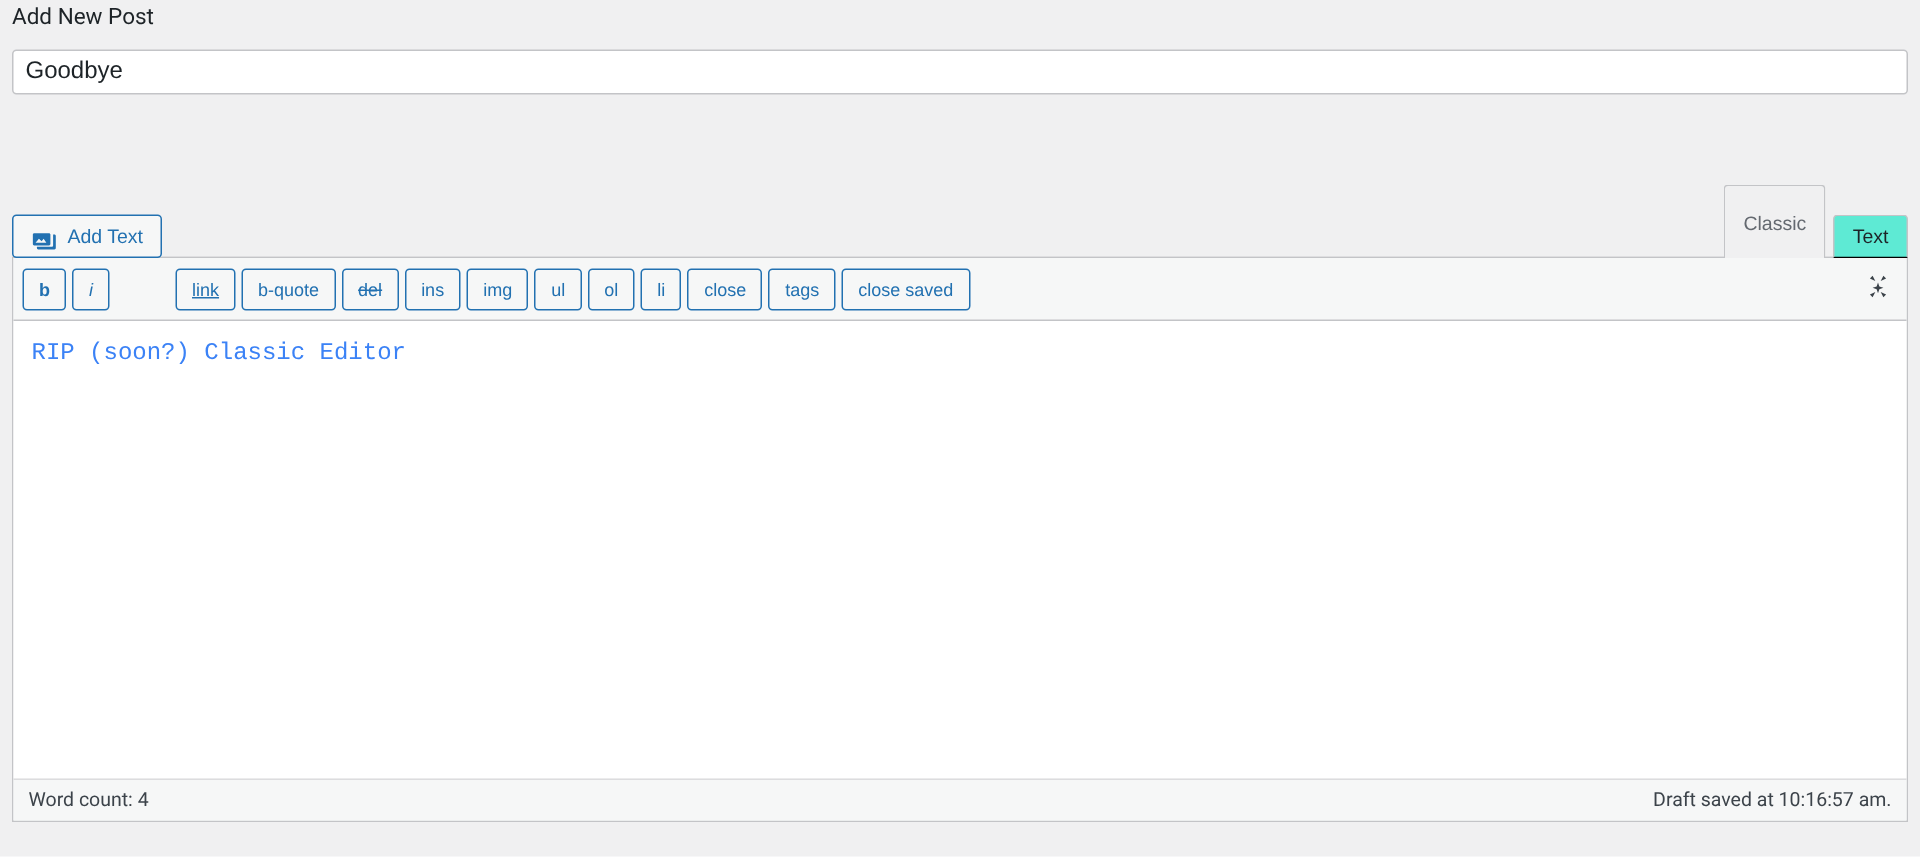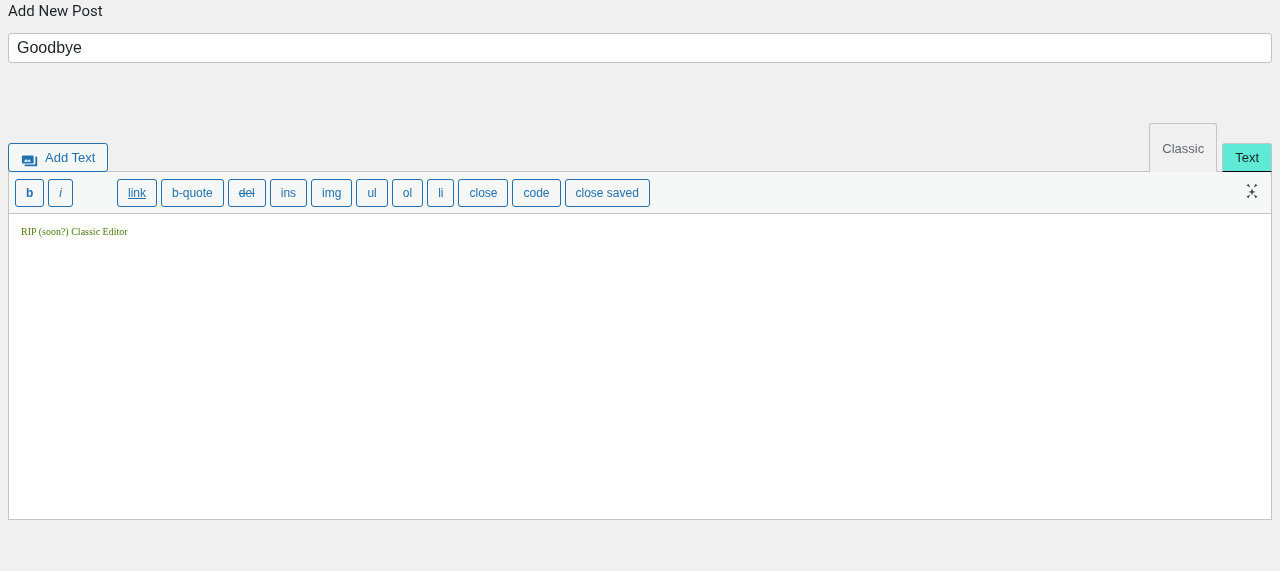--- a/index.html
+++ b/index.html
@@ -125,25 +125,25 @@
     .fullscreen-btn svg {
       width: 18px;
       height: 18px;
       fill: #3c434a;
     }
     .content-textarea {
       width: 100%;
       border: none;
       outline: none;
       resize: none;
-      font-family: Liberation Serif, serif;
-      font-size: 10px;
+      font-family: Liberation Mono, monospace;
+      font-size: 16px;
       padding: 12px;
       background: #fff;
-      color: #4d7c0f;
+      color: #3b82f6;
       display: block;
       height: 305px;
     }
     .status-bar {
       display: flex;
       justify-content: space-between;
       align-items: center;
       background: #f6f7f7;
       border-top: 1px solid #dcdcde;
       padding: 6px 10px;
@@ -184,29 +184,33 @@
     <button class="qt-btn italic">i</button>
     <button class="qt-btn link-btn">link</button>
     <button class="qt-btn">b-quote</button>
     <button class="qt-btn del-btn">del</button>
     <button class="qt-btn">ins</button>
     <button class="qt-btn">img</button>
     <button class="qt-btn">ul</button>
     <button class="qt-btn">ol</button>
     <button class="qt-btn">li</button>
     <button class="qt-btn">close</button>
-    <button class="qt-btn">code</button>
+    <button class="qt-btn">tags</button>
     <button class="qt-btn">close saved</button>
     <button class="fullscreen-btn">
       <span>
         <svg viewBox="0 0 20 20">
             <path d="M4 4l4 2-2-4-2 2zm12 0l-2-2-2 4 4-2zM4 16l2 2 2-4-4 2zm12 0l-4-2 2 4 2-2zM10 7l-1 3-3 1 3 1 1 3 1-3 3-1-3-1-1-3z"></path>
           </svg>
       </span>
     </button>
   </div>
 
   <textarea class="content-textarea" style="">RIP (soon?) Classic Editor</textarea>
 
+  <div class="status-bar">
+    <span>Word count: 4</span>
+    <span>Draft saved at 10:16:57 am.</span>
+  </div>
 </div>
 
 
 
 
 </body></html>

